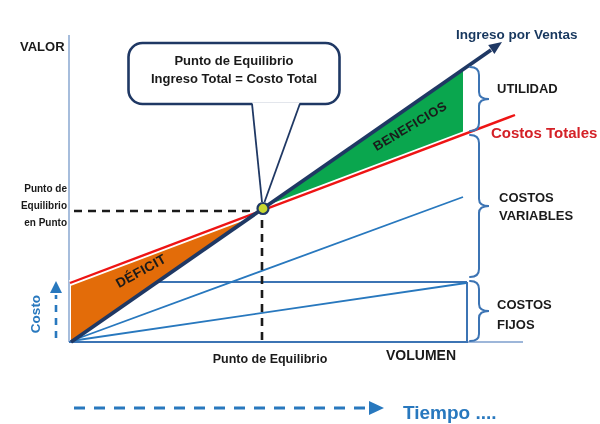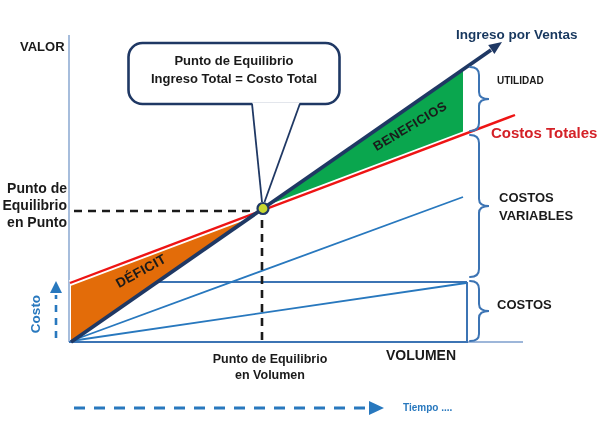--- a/index.html
+++ b/index.html
@@ -6,32 +6,32 @@
   #stage{position:relative;width:600px;height:424px;background:#fff;overflow:hidden;
          font-family:"Liberation Sans","DejaVu Sans",sans-serif;}
   #chart-svg{position:absolute;left:0;top:0;}
   .lbl{position:absolute;font-weight:bold;color:var(--ink);white-space:nowrap;}
   .axis-line{stroke:var(--axis);stroke-width:1.8;fill:none;}
   .steel-line{stroke:var(--steel);stroke-width:2;fill:none;}
   .blue-line{stroke:var(--blue);stroke-width:1.8;fill:none;}
   .brace{stroke:var(--steel);stroke-width:2;fill:none;stroke-linecap:round;}
   .bdash{stroke:var(--ink);stroke-width:2.6;stroke-dasharray:8 6;fill:none;}
   .valor{left:20px;top:39px;font-size:13px;}
-  .pe-valor{left:0;top:180px;width:67px;text-align:right;font-size:14px;line-height:17px;}
+  .pe-valor{left:0;top:180px;width:67px;text-align:right;font-size:10px;line-height:17px;}
   .costo{left:35px;top:314px;font-size:13.5px;color:var(--blue);
          transform:translate(-50%,-50%) rotate(-90deg);}
   .callout-text{left:128px;top:52px;width:212px;text-align:center;font-size:13px;line-height:17.5px;}
   .ingreso{left:456px;top:27px;font-size:13.5px;color:var(--navytext);}
-  .utilidad{left:497px;top:70px;font-size:10px;line-height:21px;}
+  .utilidad{left:497px;top:78px;font-size:13px;line-height:21px;}
   .costos-totales{left:491px;top:124px;font-size:15px;color:var(--redtext);}
   .costos-variables{left:499px;top:189px;font-size:13px;line-height:18px;}
   .costos-fijos{left:497px;top:295px;font-size:13px;line-height:20px;}
   .volumen{left:386px;top:347px;font-size:14px;}
   .pe-volumen{left:196px;top:351px;width:148px;text-align:center;font-size:12.5px;line-height:16px;}
-  .tiempo{left:403px;top:402px;font-size:10px;color:var(--blue);}
+  .tiempo{left:403px;top:402px;font-size:19px;color:var(--blue);}
   .beneficios{left:410px;top:126px;font-size:13px;letter-spacing:.4px;
               transform:translate(-50%,-50%) rotate(-31deg);}
   .deficit{left:141px;top:271px;font-size:13.5px;letter-spacing:.4px;
            transform:translate(-50%,-50%) rotate(-29deg);}
 </style>
 </head>
 <body>
 
 <div id="stage">
 
@@ -100,27 +100,27 @@
 
   <div class="lbl costos-totales">Costos Totales</div>
 
   <div class="lbl costos-variables">
     <div>COSTOS</div>
     <div>VARIABLES</div>
   </div>
 
   <div class="lbl costos-fijos">
     <div>COSTOS</div>
+    <div>FIJOS</div>
   </div>
 
   <div class="lbl volumen">VOLUMEN</div>
 
   <div class="lbl pe-volumen">
     <div>Punto de Equilibrio</div>
-    <div>en Volumen</div>
   </div>
 
   <div class="lbl tiempo">Tiempo ....</div>
 
   <div class="lbl beneficios">BENEFICIOS</div>
   <div class="lbl deficit">DÉFICIT</div>
 
 </div>
 
 </body></html>

